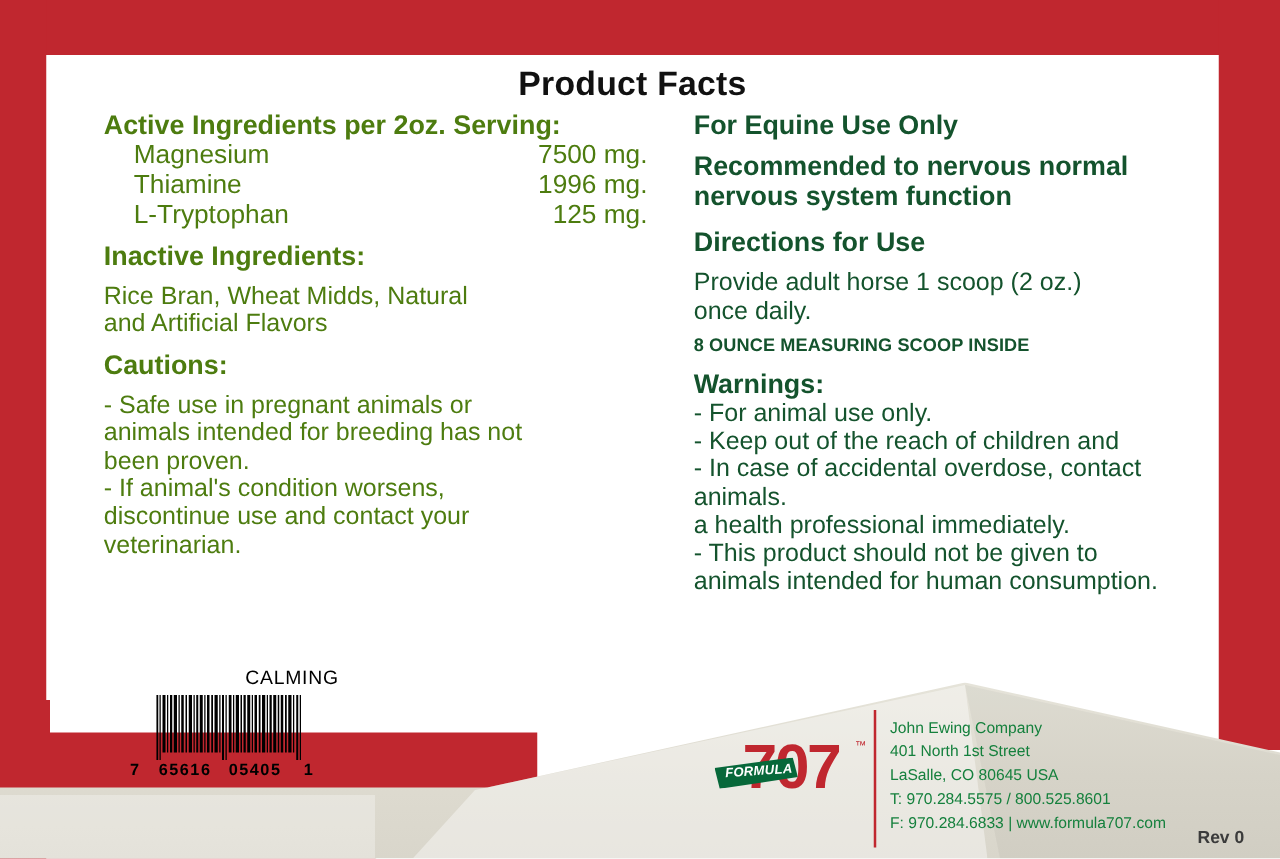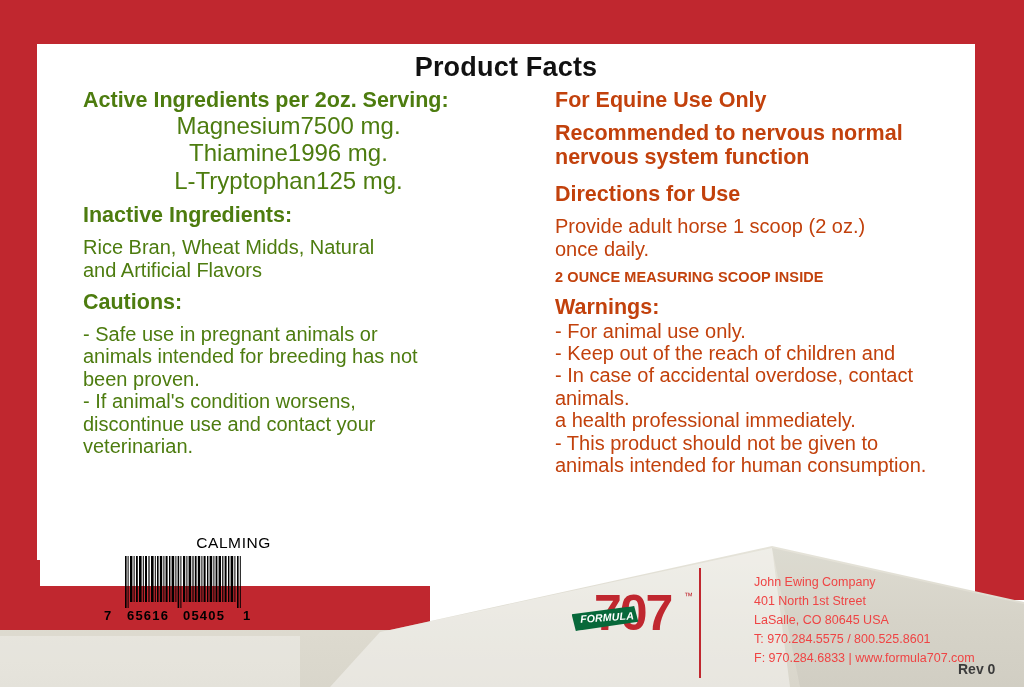--- a/index.html
+++ b/index.html
@@ -106,21 +106,21 @@
   .col-left {
     position: absolute;
     left: 83px; top: 88px;
     width: 430px;
     color: #4d7c0f;
   }
   .col-right {
     position: absolute;
     left: 555px; top: 88px;
     width: 420px;
-    color: #c2410c;
+    color: #14532d;
   }
 
   .h-bold {
     font-size: 21.5px;
     font-weight: bold;
     line-height: 1.12;
     margin: 0;
   }
   .body-txt {
     font-size: 20px;
@@ -132,25 +132,26 @@
     font-size: 14.5px;
     font-weight: bold;
     letter-spacing: 0.1px;
     margin: 0;
     line-height: 1.2;
   }
 
   
   .ing-row {
     display: flex;
-    justify-content: center;
+    justify-content: space-between;
     align-items: baseline;
-    font-size: 24px;
+    font-size: 21px;
     line-height: 1.14;
     width: 411px;
+    margin-left: 24px;
   }
   .ing-amount { white-space: nowrap; }
 
   .gap-sm { height: 9px; }
   .gap-md { height: 13px; }
 
   
   .barcode-wrap {
     position: absolute;
     left: 103px; top: 534px;
@@ -229,22 +230,21 @@
     position: absolute;
     left: 699px; top: 568px;
     width: 1.5px; height: 110px;
     background: #c0272f;
   }
   .address-block {
     position: absolute;
     left: 712px; top: 573px;
     font-size: 12.5px;
     line-height: 1.52;
-    color: #ef4444;
-    margin-left: 42px;
+    color: #15803d;
   }
   .address-block div { white-space: nowrap; }
 
   .rev-label {
     position: absolute;
     left: 958px; top: 661px;
     font-size: 14px;
     color: #3b3b3b;
     font-weight: bold;
   }
@@ -314,21 +314,21 @@
     <div class="gap-sm"></div>
     <div class="h-bold">Recommended to nervous normal</div>
     <div class="h-bold">nervous system function</div>
 
     <div class="gap-md"></div>
     <div class="h-bold">Directions for Use</div>
     <div class="gap-sm"></div>
     <div class="body-txt">Provide adult horse 1 scoop (2 oz.)</div>
     <div class="body-txt">once daily.</div>
     <div class="gap-sm"></div>
-    <div class="small-caps-bold">2 OUNCE MEASURING SCOOP INSIDE</div>
+    <div class="small-caps-bold">8 OUNCE MEASURING SCOOP INSIDE</div>
 
     <div class="gap-sm"></div>
     <div class="h-bold">Warnings:</div>
     <div>
       <div class="body-txt">- For animal use only.</div>
       <div class="body-txt">- Keep out of the reach of children and</div>
       <div class="body-txt">- In case of accidental overdose, contact</div>
       <div class="body-txt">animals.</div>
       <div class="body-txt">a health professional immediately.</div>
       <div class="body-txt">- This product should not be given to</div>

